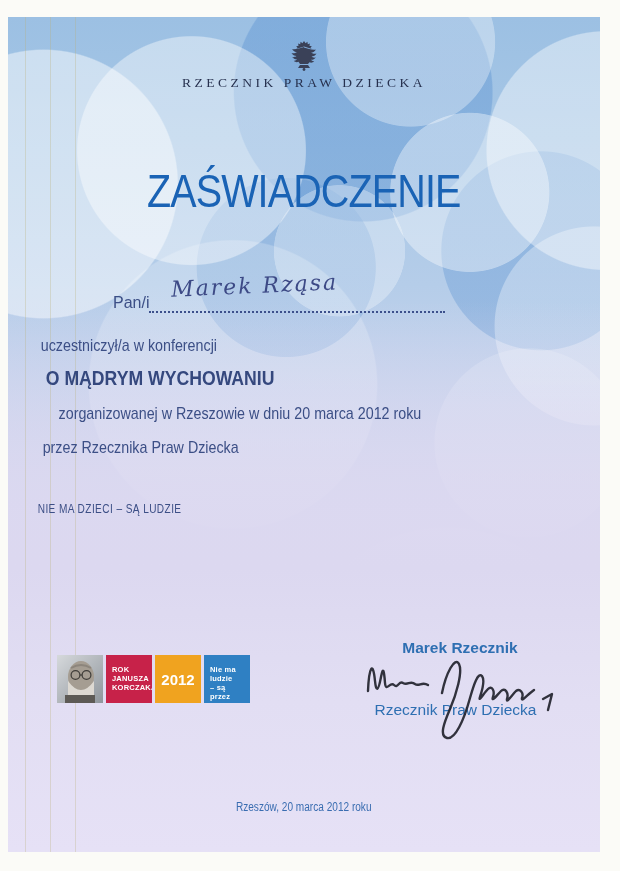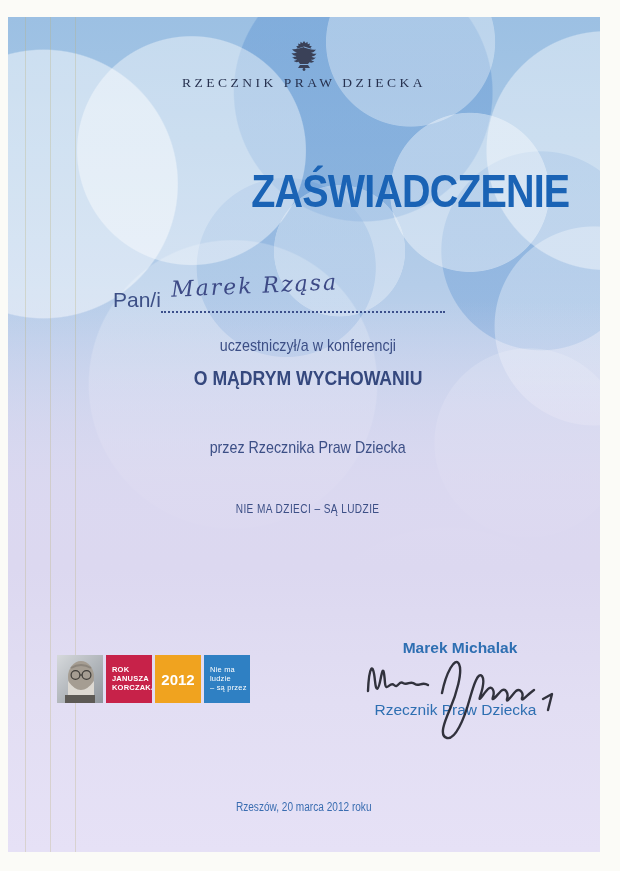--- a/index.html
+++ b/index.html
@@ -38,53 +38,53 @@
   .scanline{position:absolute;top:0;height:100%;width:1px;background:rgba(186,176,118,0.30);}
   
   .header{position:absolute;left:0;top:22px;width:100%;text-align:center;}
   .eagle{display:block;margin:0 auto 4px auto;}
   .institution{
     font-family:"Liberation Serif", serif;
     font-size:13.5px;letter-spacing:3.5px;color:#27314f;white-space:nowrap;
   }
   
   .title{
-    position:absolute;left:0;top:146px;width:100%;text-align:right;
-    font-size:47px;font-weight:bold;color:#1a63b5;
+    position:absolute;left:0;top:146px;width:100%;text-align:center;
+    font-size:47px;font-weight:normal;color:#1a63b5;
   }
   .title .cond{letter-spacing:-1px;}
   .cond{display:inline-block;transform:scaleX(0.84);transform-origin:50% 50%;white-space:nowrap;}
   
   .recipient-row{
     position:absolute;left:105px;top:266px;width:332px;height:30px;
     display:flex;align-items:flex-end;
   }
-  .pan-label{font-size:21px;color:#3c4f86;padding-bottom:1px;}
+  .pan-label{font-size:16px;color:#3c4f86;padding-bottom:1px;}
   .dotted-line{flex:1;border-bottom:2.5px dotted #3c508c;height:24px;}
   .handwritten-name{
     position:absolute;left:58px;top:-12px;width:260px;
     font-family:"DejaVu Serif", serif;font-style:italic;
     font-size:22px;letter-spacing:2px;color:#3d4a86;
     transform:rotate(-2.5deg);
   }
   
-  .line{position:absolute;left:4px;width:100%;text-align:center;color:#3c4f86;font-size:17px;}
+  .line{position:absolute;left:16px;width:100%;color:#3c4f86;font-size:17px;}
   .line-participation{top:319px;}
   .line-conference{top:349px;font-size:21px;font-weight:bold;color:#35487e;}
   .line-organized{top:387px;}
   .line-organizer{top:421px;}
   .line-series-intro{top:455px;}
   .line-series-title{top:485px;font-size:12px;letter-spacing:0.5px;}
   
   .korczak{position:absolute;left:49px;top:638px;height:32px;display:flex;gap:3px;}
   .k-block{width:46px;height:48px;box-sizing:border-box;color:#fff;overflow:hidden;}
   .k-photo{padding:0;}
   .k-red{background:#c72249;padding:10px 0 0 6px;font-size:7.5px;font-weight:bold;line-height:9px;letter-spacing:0.2px;}
   .k-year{background:#f0a31f;display:flex;align-items:center;justify-content:center;font-size:15px;font-weight:bold;}
-  .k-blue{background:#2f80c3;padding:10px 3px 0 6px;font-size:7.5px;font-weight:normal;line-height:9px;letter-spacing:0.2px;}
+  .k-blue{background:#2f80c3;padding:10px 3px 0 6px;font-size:7.5px;font-weight:bold;line-height:9px;letter-spacing:0.2px;}
   .k-line{display:block;}
   
   .sig-printed{
     position:absolute;left:352px;top:622px;width:200px;text-align:center;
     font-size:15.5px;font-weight:bold;color:#2e6fb2;
   }
   .sig-svg{position:absolute;left:350px;top:630px;z-index:3;}
   .sig-role{
     position:absolute;left:340px;top:684px;width:215px;text-align:center;
     font-size:15.5px;color:#2e6fb2;z-index:2;
@@ -125,20 +125,23 @@
     <div class="dotted-line"></div>
     <div class="handwritten-name">Marek Rząsa</div>
   </div>
 
   <div class="line line-participation">
     <span class="cond">uczestniczył/a w konferencji</span>
   </div>
   <div class="line line-conference">
     <span class="cond">O MĄDRYM WYCHOWANIU</span>
   </div>
+  <div class="line line-organized">
+    <span class="cond">zorganizowanej w Rzeszowie w dniu 20 marca 2012 roku</span>
+  </div>
   <div class="line line-organizer">
     <span class="cond">przez Rzecznika Praw Dziecka</span>
   </div>
   <div class="line line-series-title">
     <span class="cond">NIE MA DZIECI – SĄ LUDZIE</span>
   </div>
 
   <div class="korczak">
     <div class="k-block k-photo">
       <svg width="46" height="48" viewBox="0 0 46 48">
@@ -166,21 +169,21 @@
     <div class="k-block k-year">
       <span>2012</span>
     </div>
     <div class="k-block k-blue">
       <span class="k-line">Nie ma</span>
       <span class="k-line">ludzie</span>
       <span class="k-line">– są przez</span>
     </div>
   </div>
 
-  <div class="sig-printed">Marek Michalak</div>
+  <div class="sig-printed">Marek Rzecznik</div>
   <svg class="sig-svg" width="210" height="100" viewBox="0 0 210 100">
     <g fill="none" stroke="#23242e" stroke-width="2.4" stroke-linecap="round" stroke-linejoin="round" opacity="0.92">
       <path d="M10,44 C11,20 15,13 17,34 C18,44 20,46 23,30 C25,20 26,22 27,36 C28,46 32,34 36,38 C40,42 41,33 45,36 C50,39 52,33 57,37 C61,40 64,34 70,38"></path>
       <path d="M84,46 C88,26 97,9 101,17 C105,25 98,48 92,62 C86,76 81,89 89,91 C97,93 106,73 112,51 C116,37 120,25 124,29 C127,33 124,44 122,50 C120,56 126,46 130,42 C134,38 137,44 135,50 C133,56 139,48 143,44 C147,40 151,46 149,52 C148,57 154,48 158,44 C162,41 166,46 164,51 C163,56 170,47 176,43"></path>
       <path d="M185,52 L194,47 L190,63"></path>
     </g>
   </svg>
   <div class="sig-role">Rzecznik Praw Dziecka</div>
 
   <div class="date-line">

